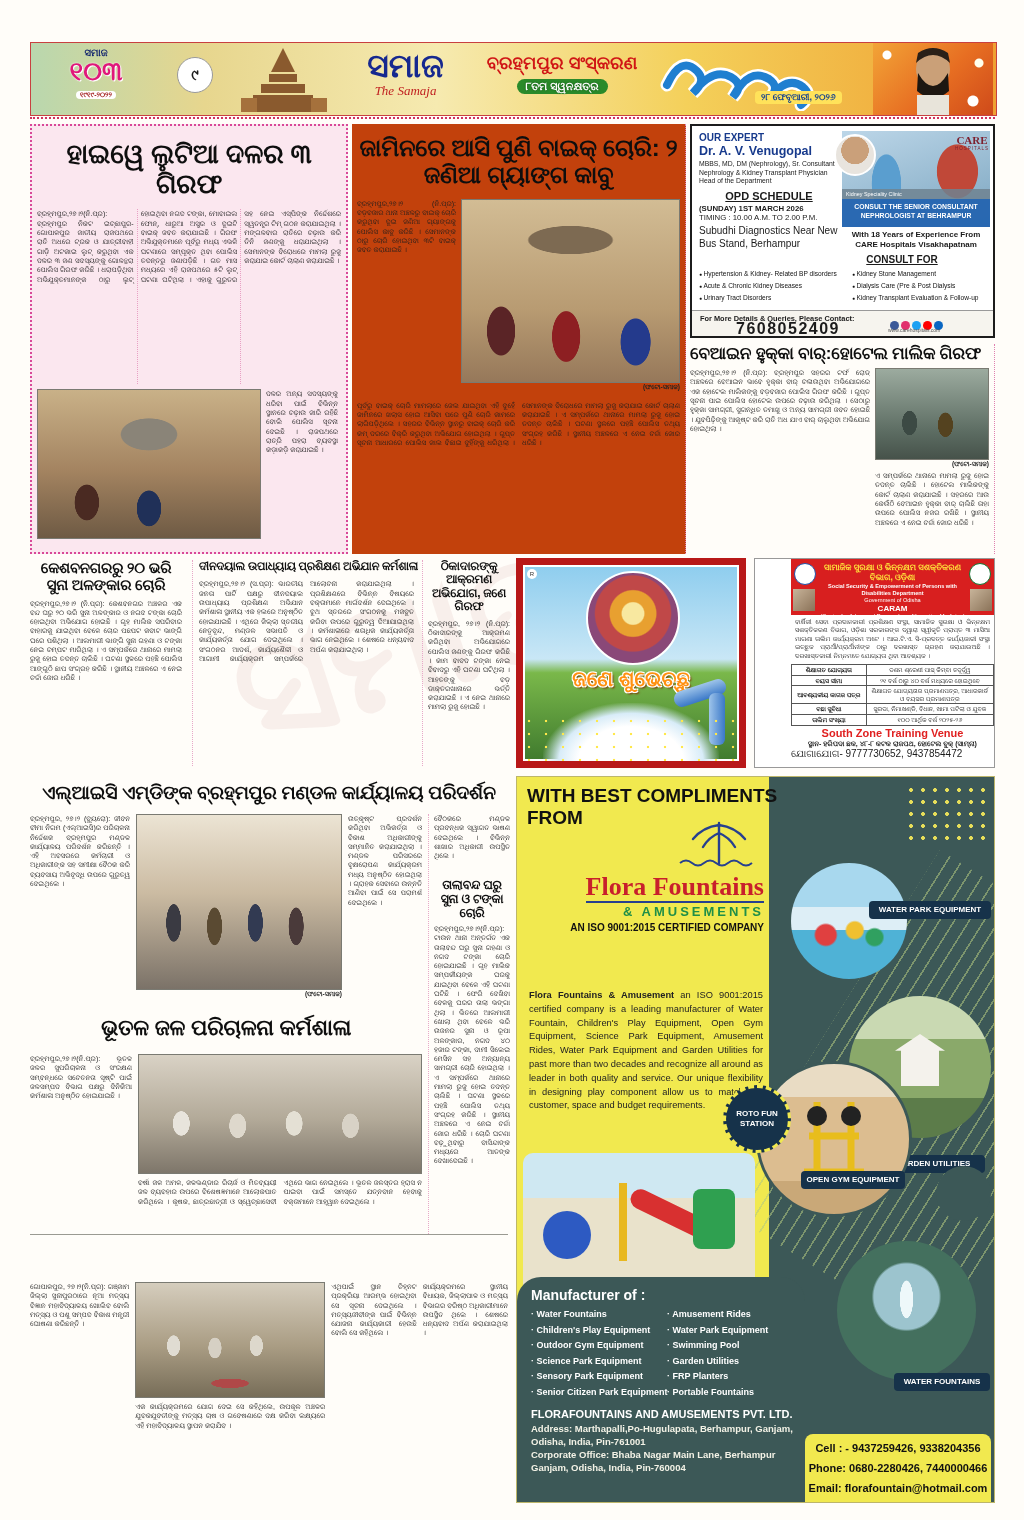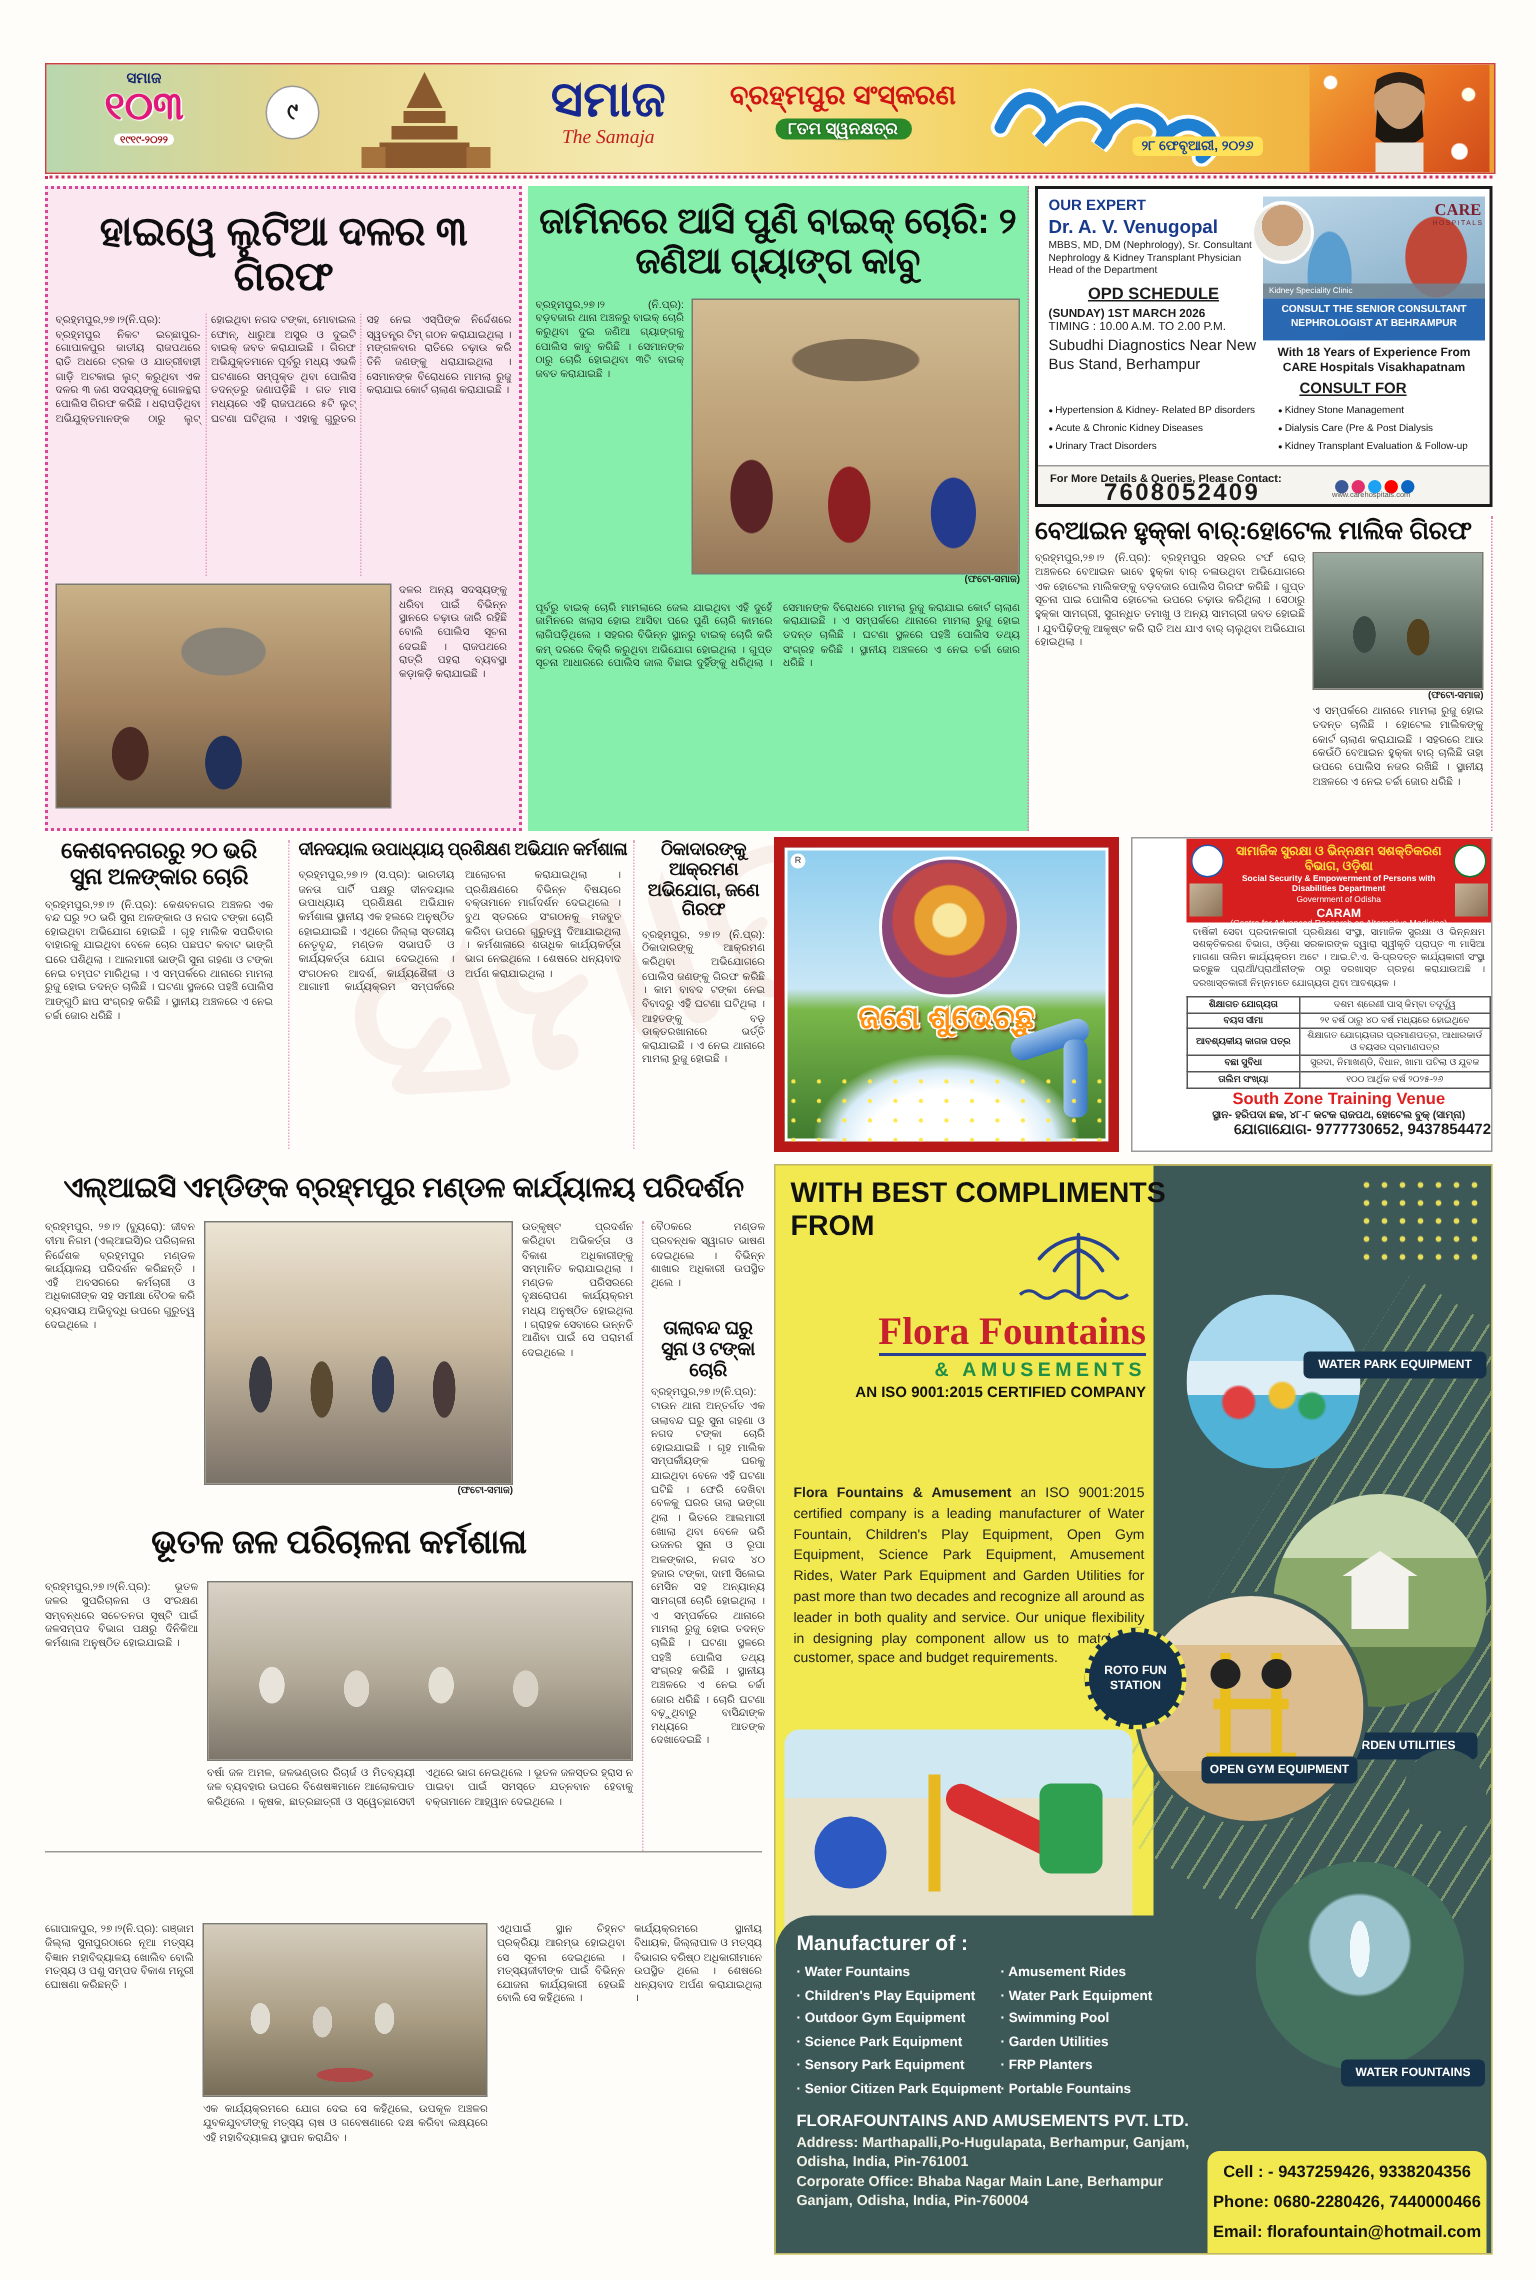--- a/index.html
+++ b/index.html
@@ -106,21 +106,21 @@
     <div style="display:flex;gap:5px;margin-top:5px;">
       <div class="ph" style="width:224px;height:150px;background:
         radial-gradient(ellipse 26px 38px at 22% 76%,#4a2a22 0 46%,transparent 48%),
         radial-gradient(ellipse 26px 38px at 50% 80%,#203058 0 46%,transparent 48%),
         radial-gradient(ellipse 60px 34px at 50% 30%,#8a8478 0 46%,transparent 48%),
         linear-gradient(180deg,#c9b188 0%,#a38360 55%,#6e5a44 100%);"></div>
       <div class="bt" style="width:72px;height:150px;">ଦଳର ଅନ୍ୟ ସଦସ୍ୟଙ୍କୁ ଧରିବା ପାଇଁ ବିଭିନ୍ନ ସ୍ଥାନରେ ଚଢ଼ାଉ ଜାରି ରହିଛି ବୋଲି ପୋଲିସ ସୂଚନା ଦେଇଛି । ରାଜପଥରେ ରାତ୍ରି ପହରା ବ୍ୟବସ୍ଥା କଡ଼ାକଡ଼ି କରାଯାଇଛି ।</div>
     </div>
   </div>
 
-  <div class="abs" style="left:352px;top:124px;width:334px;height:430px;background:#86efac;box-sizing:border-box;padding:5px;border-right:1.5px dotted #e080b0;">
+  <div class="abs" style="left:352px;top:124px;width:334px;height:430px;background:#c2410c;box-sizing:border-box;padding:5px;border-right:1.5px dotted #e080b0;">
     <div class="hl" style="font-size:24px;padding:6px 0;">ଜାମିନରେ ଆସି ପୁଣି ବାଇକ୍ ଚୋରି: ୨ ଜଣିଆ ଗ୍ୟାଙ୍ଗ କାବୁ</div>
     <div style="display:flex;gap:5px;margin-top:4px;">
       <div class="bt" style="width:100px;height:196px;">ବ୍ରହ୍ମପୁର,୨୭।୨ (ନି.ପ୍ର): ବଡ଼ବଜାର ଥାନା ଅଞ୍ଚଳରୁ ବାଇକ୍ ଚୋରି କରୁଥିବା ଦୁଇ ଜଣିଆ ଗ୍ୟାଙ୍ଗକୁ ପୋଲିସ କାବୁ କରିଛି । ସେମାନଙ୍କ ଠାରୁ ଚୋରି ହୋଇଥିବା ୩ଟି ବାଇକ୍ ଜବତ କରାଯାଇଛି ।</div>
       <div style="width:219px;">
         <div class="ph" style="width:219px;height:184px;background:
           radial-gradient(ellipse 30px 52px at 18% 72%,#5a2426 0 46%,transparent 48%),
           radial-gradient(ellipse 30px 54px at 48% 75%,#8d1f22 0 46%,transparent 48%),
           radial-gradient(ellipse 32px 50px at 80% 78%,#243a8c 0 46%,transparent 48%),
           radial-gradient(ellipse 90px 30px at 50% 22%,#7d6a52 0 46%,transparent 48%),
           linear-gradient(180deg,#d2bc94 0%,#b89b72 60%,#96785a 100%);"></div>
@@ -248,21 +248,21 @@
             <td>ସୁରଦା, ନିମାଖଣ୍ଡି, ବିଧାନ, ଖାମା ପଟିଲା ଓ ଯୁବକ</td>
           </tr>
       <tr>
             <td style="font-weight:bold;">ତାଲିମ ସଂଖ୍ୟା</td>
             <td>୧୦୦ ଆର୍ଥିକ ବର୍ଷ ୨୦୨୫-୨୬</td>
           </tr>
     </tbody>
       </table>
     <div style="text-align:center;font-size:11px;font-weight:900;color:#e02020;">South Zone Training Venue</div>
     <div style="text-align:center;font-size:7px;font-weight:bold;line-height:9px;">ସ୍ଥାନ- ହରିପଦା ଛକ, ୪୮-୮ କଟକ ରାଜପଥ, ହୋଟେଲ ବୁକ୍ (ସାମ୍ନା)</div>
-    <div style="text-align:right;font-size:10px;font-weight:700;">ଯୋଗାଯୋଗ- 9777730652, 9437854472</div>
+    <div style="text-align:left;font-size:10px;font-weight:400;">ଯୋଗାଯୋଗ- 9777730652, 9437854472</div>
   </div>
 
   <div class="abs hl" style="left:30px;top:782px;width:478px;font-size:19px;">ଏଲ୍ଆଇସି ଏମ୍ଡିଙ୍କ ବ୍ରହ୍ମପୁର ମଣ୍ଡଳ କାର୍ଯ୍ୟାଳୟ ପରିଦର୍ଶନ</div>
   <div class="abs" style="left:30px;top:814px;width:392px;height:194px;display:flex;gap:6px;">
     <div class="bt" style="width:100px;height:194px;">ବ୍ରହ୍ମପୁର, ୨୭।୨ (ବ୍ୟୁରୋ): ଜୀବନ ବୀମା ନିଗମ (ଏଲ୍ଆଇସି)ର ପରିଚାଳନା ନିର୍ଦ୍ଦେଶକ ବ୍ରହ୍ମପୁର ମଣ୍ଡଳ କାର୍ଯ୍ୟାଳୟ ପରିଦର୍ଶନ କରିଛନ୍ତି । ଏହି ଅବସରରେ କର୍ମଚାରୀ ଓ ଅଧିକାରୀଙ୍କ ସହ ସମୀକ୍ଷା ବୈଠକ କରି ବ୍ୟବସାୟ ଅଭିବୃଦ୍ଧି ଉପରେ ଗୁରୁତ୍ୱ ଦେଇଥିଲେ ।</div>
     <div style="width:206px;">
       <div class="ph" style="width:206px;height:176px;background:
         radial-gradient(ellipse 16px 40px at 18% 62%,#3a3a42 0 46%,transparent 48%),
         radial-gradient(ellipse 16px 40px at 38% 64%,#5a4a32 0 46%,transparent 48%),
         radial-gradient(ellipse 16px 40px at 58% 62%,#323a52 0 46%,transparent 48%),

